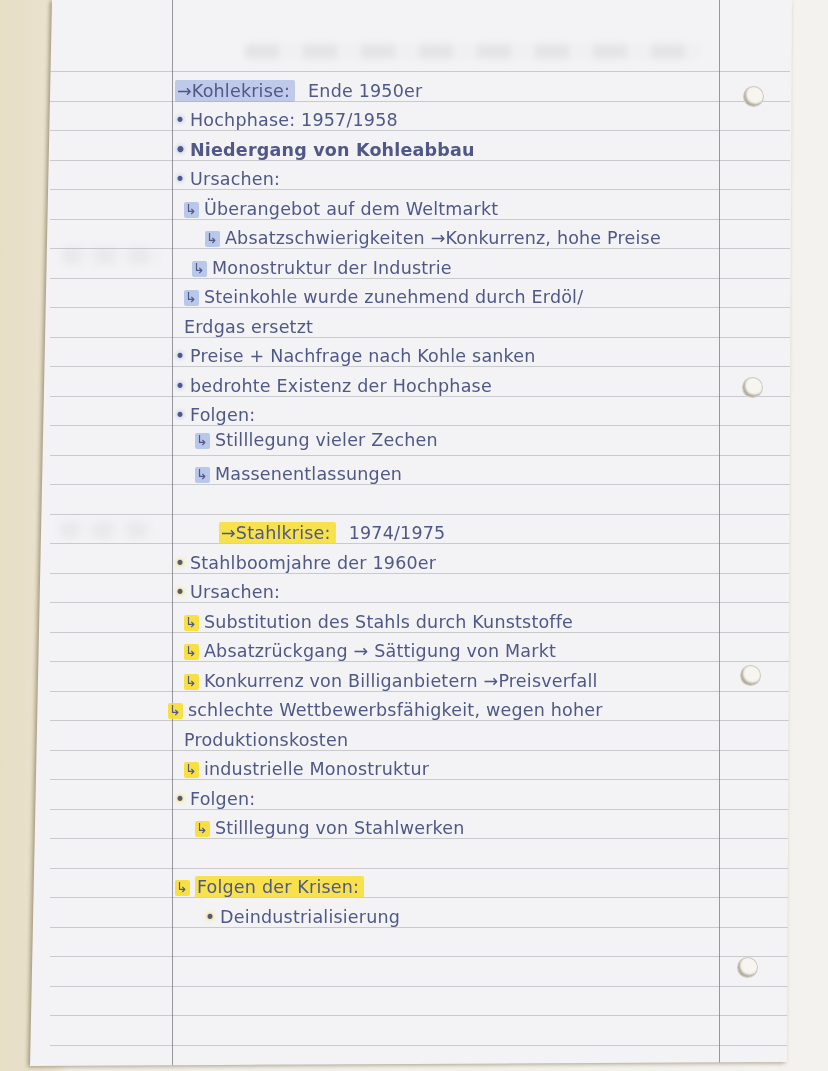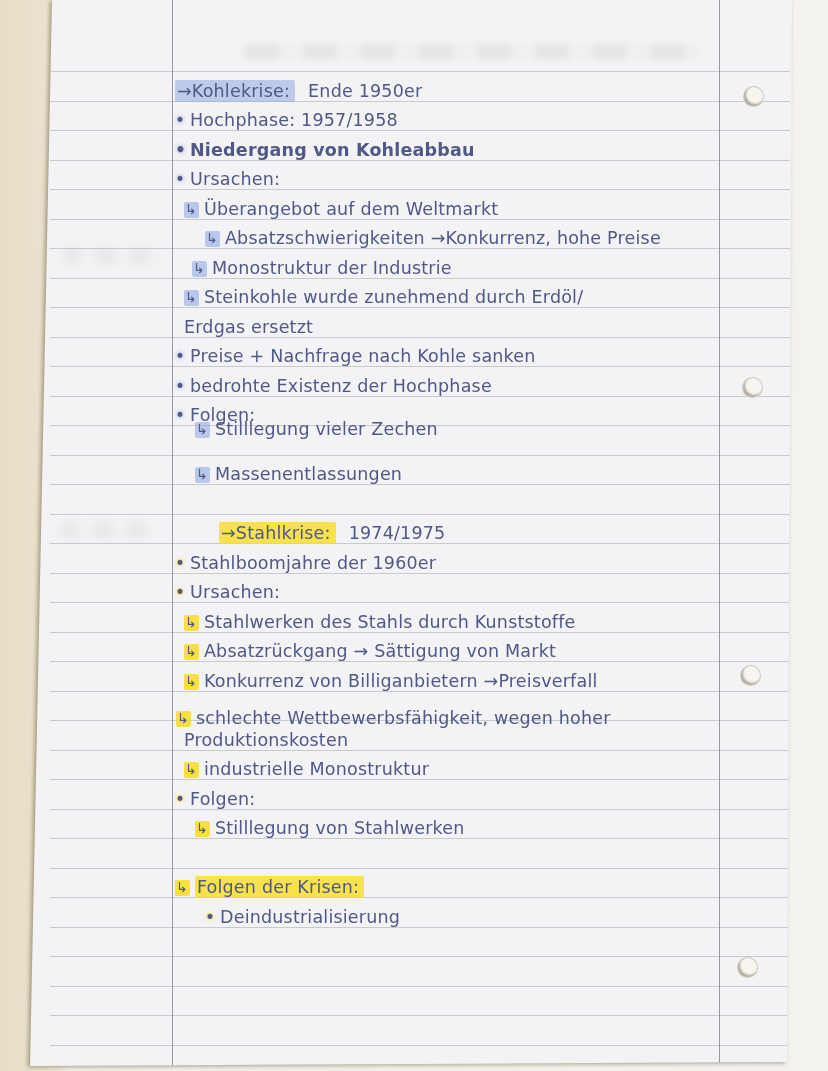--- a/index.html
+++ b/index.html
@@ -97,29 +97,29 @@
         <div class="row" style="left: 145px; top: 136.5px; font-weight: bold;"><span class="b-dot blue">•</span><span class="seg">Niedergang von Kohleabbau</span></div>
         <div class="row" style="left: 145px; top: 166px;"><span class="b-dot blue">•</span><span class="seg">Ursachen:</span></div>
         <div class="row" style="left: 154px; top: 195.5px;"><span class="b-hook blue">↳</span><span class="seg">Überangebot auf dem Weltmarkt</span></div>
         <div class="row" style="left: 175px; top: 225px;"><span class="b-hook blue">↳</span><span class="seg">Absatzschwierigkeiten →Konkurrenz, hohe Preise</span></div>
         <div class="row" style="left: 154px; top: 254.5px; padding-left: 8px;"><span class="b-hook blue">↳</span><span class="seg">Monostruktur der Industrie</span></div>
         <div class="row" style="left: 154px; top: 284px;"><span class="b-hook blue">↳</span><span class="seg">Steinkohle wurde zunehmend durch Erdöl/</span></div>
         <div class="row" style="left: 154px; top: 313.5px;"><span class="seg">Erdgas ersetzt</span></div>
         <div class="row" style="left: 145px; top: 343px;"><span class="b-dot blue">•</span><span class="seg">Preise + Nachfrage nach Kohle sanken</span></div>
         <div class="row" style="left: 145px; top: 372.5px;"><span class="b-dot blue">•</span><span class="seg">bedrohte Existenz der Hochphase</span></div>
         <div class="row" style="left: 145px; top: 402px;"><span class="b-dot blue">•</span><span class="seg">Folgen:</span></div>
-        <div class="row" style="left: 165px; top: 416px;"><span class="b-hook blue">↳</span><span class="seg">Stilllegung vieler Zechen</span></div>
+        <div class="row" style="left: 165px; top: 427px;"><span class="b-hook blue">↳</span><span class="seg">Stilllegung vieler Zechen</span></div>
         <div class="row" style="left: 165px; top: 461px;"><span class="b-hook blue">↳</span><span class="seg">Massenentlassungen</span></div>
         <div class="row" style="left: 145px; top: 520px; padding-left: 44px;"><span class="seg hl hl-yellow">→Stahlkrise:</span><span class="gap"></span><span class="seg">1974/1975</span></div>
         <div class="row" style="left: 145px; top: 549.5px;"><span class="b-dot yellow">•</span><span class="seg">Stahlboomjahre der 1960er</span></div>
         <div class="row" style="left: 145px; top: 579px;"><span class="b-dot yellow">•</span><span class="seg">Ursachen:</span></div>
-        <div class="row" style="left: 154px; top: 608.5px;"><span class="b-hook yellow">↳</span><span class="seg">Stahlwerken des Stahls durch Kunststoffe</span></div>
+        <div class="row" style="left: 154px; top: 608.5px;"><span class="b-hook yellow">↳</span><span class="seg">Substitution des Stahls durch Kunststoffe</span></div>
         <div class="row" style="left: 154px; top: 638px;"><span class="b-hook yellow">↳</span><span class="seg">Absatzrückgang → Sättigung von Markt</span></div>
         <div class="row" style="left: 154px; top: 667.5px;"><span class="b-hook yellow">↳</span><span class="seg">Konkurrenz von Billiganbietern →Preisverfall</span></div>
-        <div class="row" style="left: 146px; top: 697px; margin-top: 8px;"><span class="b-hook yellow">↳</span><span class="seg">schlechte Wettbewerbsfähigkeit, wegen hoher</span></div>
+        <div class="row" style="left: 138px; top: 697px;"><span class="b-hook yellow">↳</span><span class="seg">schlechte Wettbewerbsfähigkeit, wegen hoher</span></div>
         <div class="row" style="left: 154px; top: 726.5px;"><span class="seg">Produktionskosten</span></div>
         <div class="row" style="left: 154px; top: 756px;"><span class="b-hook yellow">↳</span><span class="seg">industrielle Monostruktur</span></div>
         <div class="row" style="left: 145px; top: 785.5px;"><span class="b-dot yellow">•</span><span class="seg">Folgen:</span></div>
         <div class="row" style="left: 165px; top: 815px;"><span class="b-hook yellow">↳</span><span class="seg">Stilllegung von Stahlwerken</span></div>
         <div class="row" style="left: 145px; top: 874px;"><span class="b-hook yellow">↳</span><span class="seg hl hl-yellow">Folgen der Krisen:</span></div>
         <div class="row" style="left: 175px; top: 903.5px;"><span class="b-dot yellow">•</span><span class="seg">Deindustrialisierung</span></div>
       </div>
   </div>
 </div>
 

